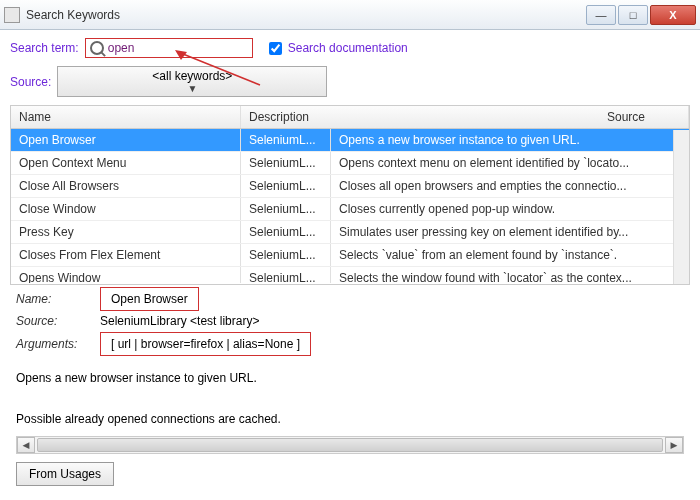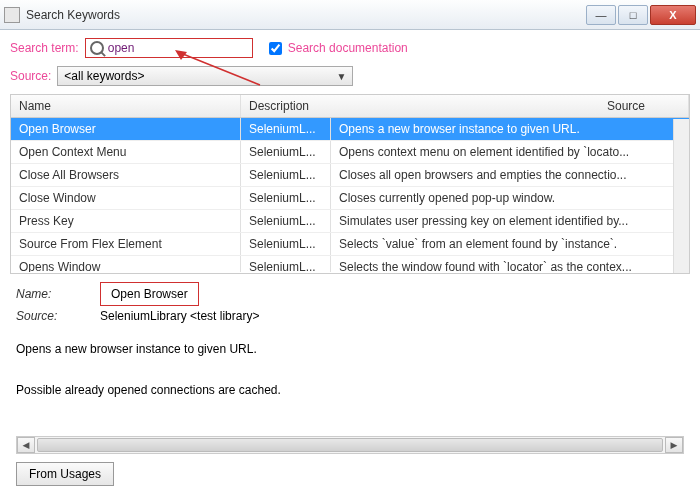--- a/index.html
+++ b/index.html
@@ -5,29 +5,29 @@
 * { box-sizing: border-box; margin: 0; padding: 0; }
 body { font-family: "Segoe UI", Tahoma, sans-serif; font-size: 12px; background: #fff; width: 700px; height: 500px; overflow: hidden; }
 .titlebar { height: 30px; background: linear-gradient(#fdfefe, #e8edf3); border-bottom: 1px solid #b8c4d0; display: flex; align-items: center; padding: 0 4px; }
 .app-icon { width: 16px; height: 16px; background: #e8e8e8; border: 1px solid #999; margin-right: 6px; }
 .title-text { flex: 1; font-size: 12px; color: #333; }
 .win-btns { display: flex; gap: 2px; }
 .win-btn { width: 30px; height: 20px; background: linear-gradient(#f2f6fb, #d9e3ee); border: 1px solid #9bb0c8; border-radius: 2px; display: flex; align-items: center; justify-content: center; font-size: 11px; color: #333; cursor: pointer; }
 .win-close { width: 46px; background: linear-gradient(#e67a6f, #c94030); border-color: #a33224; color: #fff; font-weight: bold; }
 .content { padding: 8px 10px; height: calc(500px - 30px); display: flex; flex-direction: column; }
 .row { display: flex; align-items: center; margin-bottom: 8px; gap: 6px; }
-.label { font-size: 12px; color: #ec4899; }
+.label { font-size: 12px; color: #6d28d9; }
 .search-wrap { display: flex; align-items: center; border: 1px solid #d03030; padding: 2px 4px; background: #fff; }
 .search-icon { width: 14px; height: 14px; border: 2px solid #666; border-radius: 50%; position: relative; margin-right: 4px; }
 .search-icon::after { content: ""; position: absolute; width: 6px; height: 2px; background: #666; right: -4px; bottom: -2px; transform: rotate(45deg); }
 .search-input { border: none; outline: none; font-size: 12px; color: #701a75; width: 140px; }
 .chk { margin-left: 10px; }
-.source-select { border: 1px solid #aaa; background: linear-gradient(#fafafa,#e6e6e6); padding: 2px 6px; width: 296px; display: flex; justify-content: space-between; align-items: center; cursor: pointer; }
+.source-select { border: 1px solid #aaa; background: linear-gradient(#fafafa,#e6e6e6); padding: 2px 6px; width: 270px; display: flex; justify-content: center; align-items: center; cursor: pointer; flex-direction: column; }
 .chev { font-size: 10px; color: #444; }
-.table-wrap { border: 1px solid #ccc; flex: 0 0 180px; overflow: hidden; margin-bottom: 6px; position: relative; }
+.table-wrap { border: 1px solid #ccc; flex: 0 0 180px; overflow: hidden; position: relative; }
 .thead { display: flex; background: linear-gradient(#fcfcfc,#ececec); border-bottom: 1px solid #ccc; font-size: 12px; color: #333; }
 .th, .td { padding: 4px 8px; overflow: hidden; white-space: nowrap; text-overflow: ellipsis; }
 .col-name { width: 230px; border-right: 1px solid #e0e0e0; }
 .col-src { width: 90px; border-right: 1px solid #e0e0e0; }
 .col-desc { flex: 1; }
 .tbody { overflow-y: auto; height: calc(100% - 24px); }
 .tr { display: flex; border-bottom: 1px solid #eee; font-size: 12px; cursor: pointer; }
 .tr.selected { background: #3399ff; color: #fff; }
 .tr:not(.selected) .td { color: #333; }
 .details { font-size: 12px; line-height: 1.7; padding: 2px 6px; }
@@ -106,21 +106,21 @@
         <div class="td col-name">Close Window</div>
         <div class="td col-src">SeleniumL...</div>
         <div class="td col-desc">Closes currently opened pop-up window.</div>
       </div>
       <div class="tr">
         <div class="td col-name">Press Key</div>
         <div class="td col-src">SeleniumL...</div>
         <div class="td col-desc">Simulates user pressing key on element identified by...</div>
       </div>
       <div class="tr">
-        <div class="td col-name">Source From Flex Element</div>
+        <div class="td col-name">Closes From Flex Element</div>
         <div class="td col-src">SeleniumL...</div>
         <div class="td col-desc">Selects `value` from an element found by `instance`.</div>
       </div>
       <div class="tr">
         <div class="td col-name">Opens Window</div>
         <div class="td col-src">SeleniumL...</div>
         <div class="td col-desc">Selects the window found with `locator` as the contex...</div>
       </div>
     </div>
     <div class="vscroll"></div>
@@ -128,20 +128,24 @@
 
   <div class="details">
     <div class="d-row">
       <span class="d-label">Name:</span>
       <span class="d-val boxed">Open Browser</span>
     </div>
     <div class="d-row">
       <span class="d-label">Source:</span>
       <span class="d-val">SeleniumLibrary &lt;test library&gt;</span>
     </div>
+    <div class="d-row">
+      <span class="d-label">Arguments:</span>
+      <span class="d-val boxed">[ url | browser=firefox | alias=None ]</span>
+    </div>
   </div>
 
   <div class="doc-area">
     <p>Opens a new browser instance to given URL.</p><br>
     <p>Possible already opened connections are cached.</p><br>
     
   </div>
 
   <div class="hscroll">
     <div class="hscroll-btn" style="left:0">◀</div>

